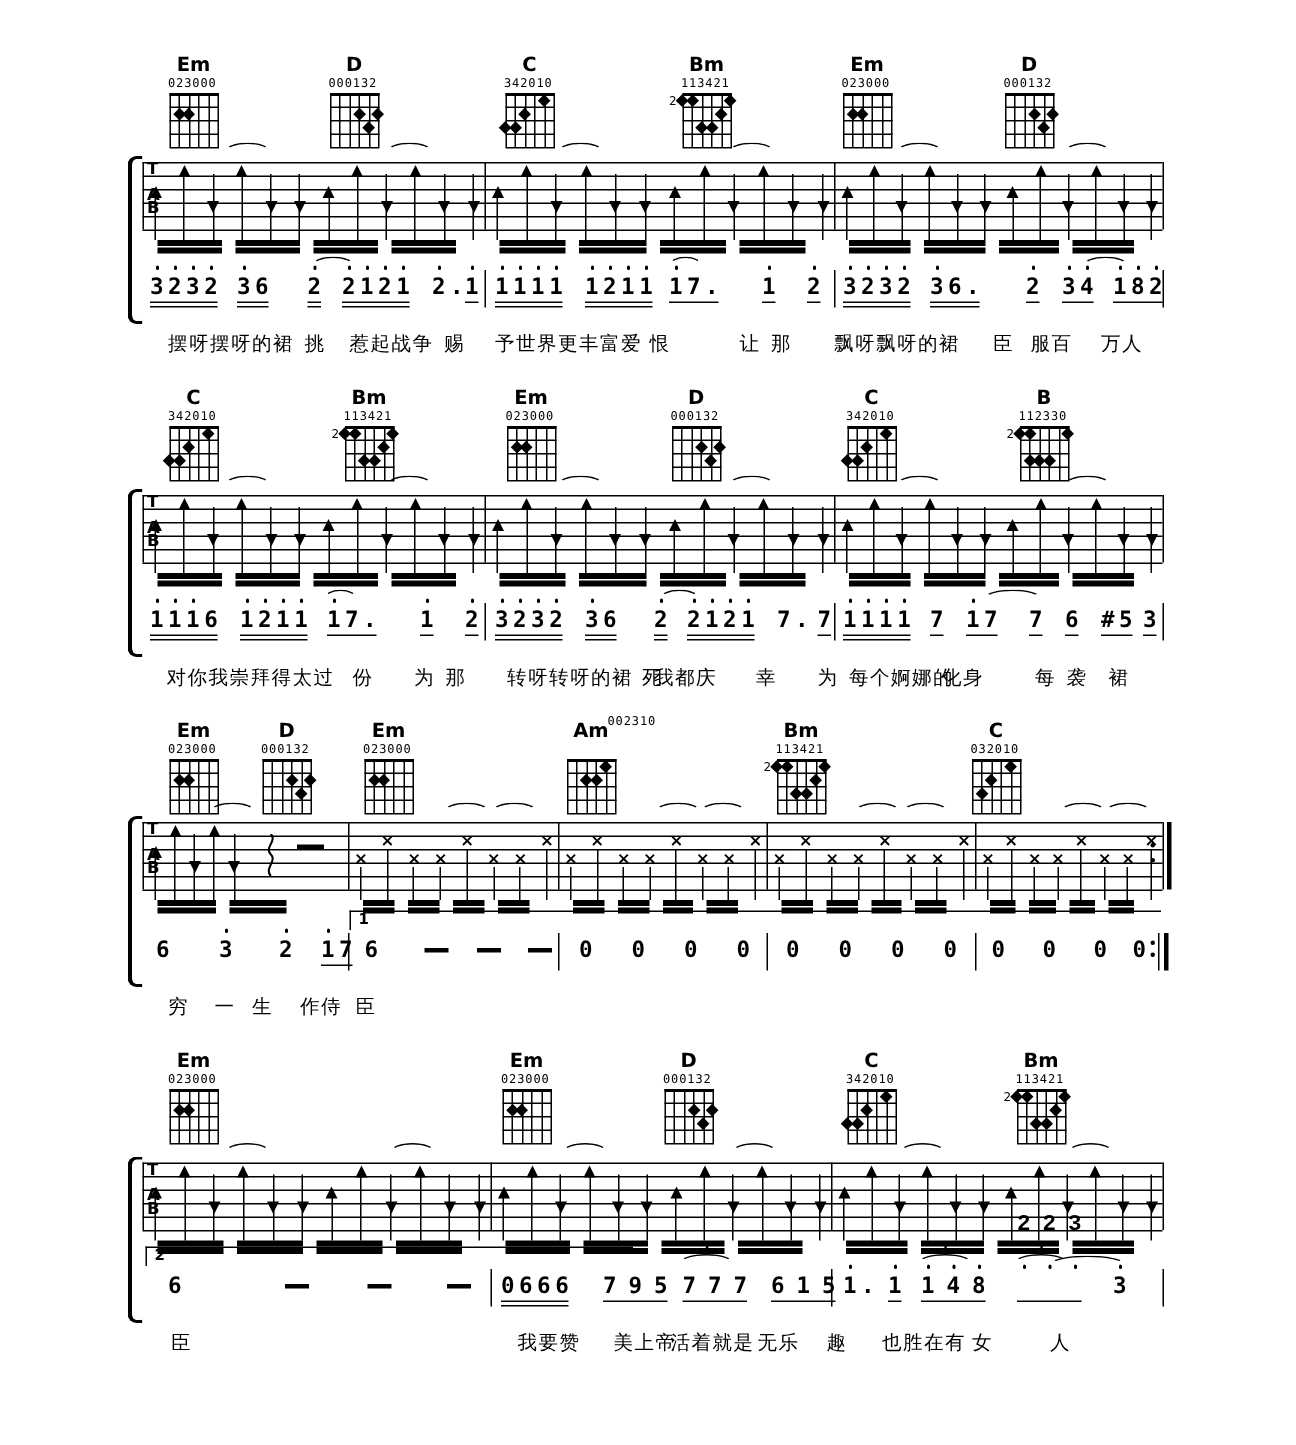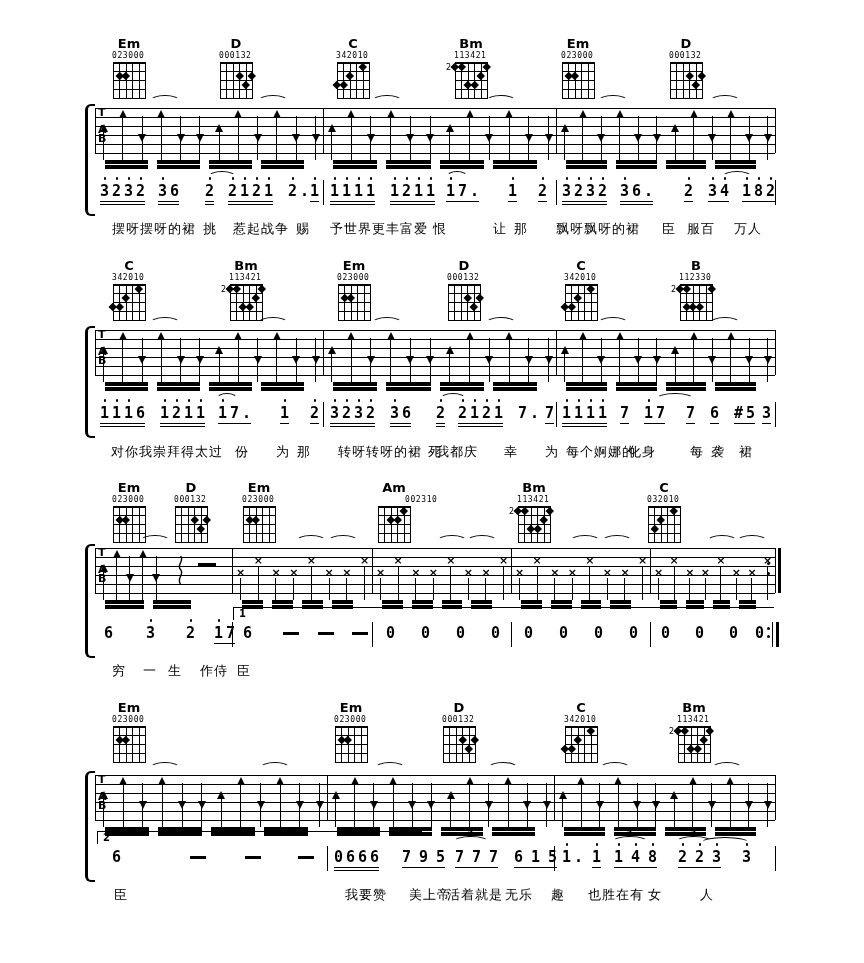--- a/index.html
+++ b/index.html
@@ -695,21 +695,21 @@
     <div class="gridline-v" style="left: 268.6px; top: 506px; height: 36px;"></div>
     <div class="gridline-v" style="left: 275px; top: 506px; height: 36px;"></div>
     <div class="gridline-h nut" style="left: 243px; top: 506px; width: 32.5px;"></div>
     <div class="gridline-h" style="left: 243px; top: 515px; width: 32.5px;"></div>
     <div class="gridline-h" style="left: 243px; top: 524px; width: 32.5px;"></div>
     <div class="gridline-h" style="left: 243px; top: 533px; width: 32.5px;"></div>
     <div class="gridline-h" style="left: 243px; top: 542px; width: 32.5px;"></div>
     <div class="chord-dot" style="left: 246.7px; top: 516.8px;"></div>
     <div class="chord-dot" style="left: 253.1px; top: 516.8px;"></div>
     <div class="chord-name" style="left: 378px; top: 480px;">Am</div>
-    <div class="chord-fing" style="left: 377px; top: 495px; padding-left: 28px;">002310</div>
+    <div class="chord-fing" style="left: 377px; top: 476px; padding-left: 28px;">002310</div>
     <div class="gridline-v" style="left: 378px; top: 506px; height: 36px;"></div>
     <div class="gridline-v" style="left: 384.4px; top: 506px; height: 36px;"></div>
     <div class="gridline-v" style="left: 390.8px; top: 506px; height: 36px;"></div>
     <div class="gridline-v" style="left: 397.2px; top: 506px; height: 36px;"></div>
     <div class="gridline-v" style="left: 403.6px; top: 506px; height: 36px;"></div>
     <div class="gridline-v" style="left: 410px; top: 506px; height: 36px;"></div>
     <div class="gridline-h nut" style="left: 378px; top: 506px; width: 32.5px;"></div>
     <div class="gridline-h" style="left: 378px; top: 515px; width: 32.5px;"></div>
     <div class="gridline-h" style="left: 378px; top: 524px; width: 32.5px;"></div>
     <div class="gridline-h" style="left: 378px; top: 533px; width: 32.5px;"></div>
@@ -1150,21 +1150,21 @@
     <div class="num" style="left: 562px; top: 848px;">1.</div>
     <div class="odot" style="left: 565.5px; top: 843px;"></div>
     <div class="num" style="left: 592px; top: 848px;">1</div>
     <div class="odot" style="left: 595.5px; top: 843px;"></div>
     <div class="uline" style="left: 592px; top: 866.5px; width: 9px;"></div>
     <div class="num" style="left: 614px; top: 848px; letter-spacing: 8px;">148</div>
     <div class="odot" style="left: 617.5px; top: 843px;"></div>
     <div class="odot" style="left: 634.5px; top: 843px;"></div>
     <div class="odot" style="left: 651.5px; top: 843px;"></div>
     <div class="uline" style="left: 614px; top: 866.5px; width: 43px;"></div>
-    <div class="num" style="left: 678px; top: 848px; letter-spacing: 8px;">223</div>
+    <div class="num" style="left: 678px; top: 808px; letter-spacing: 8px; font-family: Liberation Mono, monospace;">223</div>
     <div class="odot" style="left: 681.5px; top: 843px;"></div>
     <div class="odot" style="left: 698.5px; top: 843px;"></div>
     <div class="odot" style="left: 715.5px; top: 843px;"></div>
     <div class="uline" style="left: 678px; top: 866.5px; width: 43px;"></div>
     <div class="num" style="left: 742px; top: 848px;">3</div>
     <div class="odot" style="left: 745.5px; top: 843px;"></div>
     <div class="numbar" style="left: 775px; top: 846px; height: 25px;"></div>
     <div class="arc" style="left: 700px; top: 837px; width: 48px;"></div>
     <div class="arc" style="left: 453px; top: 836px; width: 34px;"></div>
     <div class="tri-label" style="left: 467px; top: 829px;">3</div>

